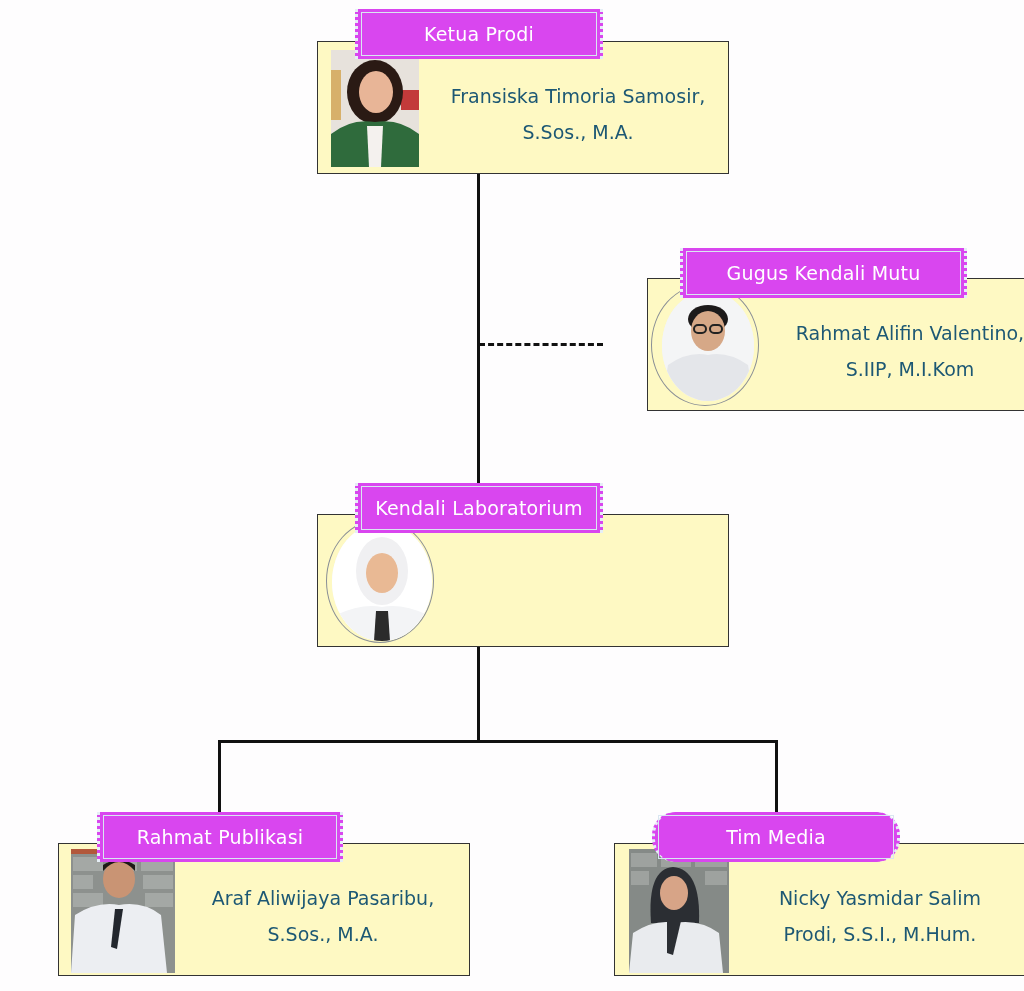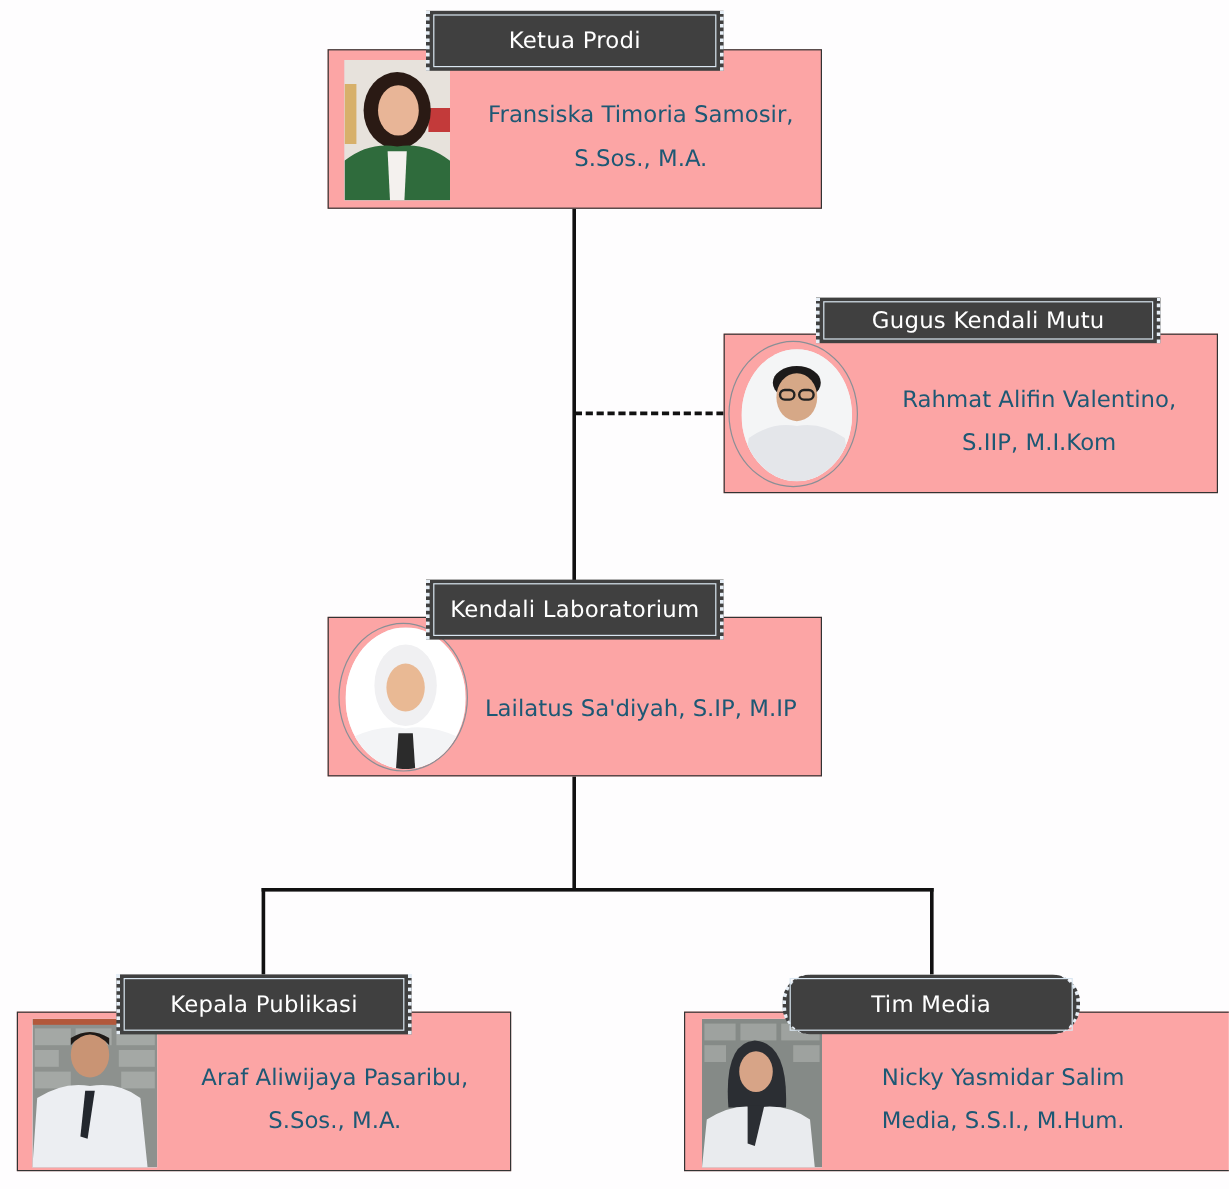--- a/index.html
+++ b/index.html
@@ -4,24 +4,24 @@
 <style>
   html, body { margin: 0; padding: 0; }
   body {
     width: 1024px; height: 991px; position: relative; overflow: hidden;
     background: #fefdfe;
     font-family: "DejaVu Sans", sans-serif;
   }
   .line { position: absolute; background: #111; }
   .dash { position: absolute; height: 0; border-top: 3px dashed #111; }
   .card {
-    position: absolute; background: #fca5a5; border: 1.5px solid #333; box-sizing: border-box;
+    position: absolute; background: #fef9c3; border: 1.5px solid #333; box-sizing: border-box; margin-left: 44px;
   }
   .label {
-    position: absolute; background: #404040; box-sizing: border-box; z-index: 3;
+    position: absolute; background: #d946ef; box-sizing: border-box; z-index: 3;
     border-left: 3px dotted #e6eef6; border-right: 3px dotted #e6eef6;
     padding: 3px;
   }
   .label-inner {
     width: 100%; height: 100%; box-sizing: border-box;
     border: 1px solid #d9e6f1; display: flex; align-items: center; justify-content: center;
     color: #fff; font-size: 19px; letter-spacing: 0.2px;
   }
   .photo { position: absolute; overflow: hidden; z-index: 2; }
   .photo.square { background: #dfe3e8; }
@@ -54,21 +54,21 @@
       <ellipse cx="44" cy="42" rx="28" ry="32" fill="#2a1a14"></ellipse>
       <ellipse cx="45" cy="42" rx="17" ry="21" fill="#e8b597"></ellipse>
       <path d="M0 117 L0 84 Q20 68 44 72 Q68 68 88 84 L88 117 Z" fill="#2f6b3c"></path>
       <path d="M36 76 L52 76 L50 117 L38 117 Z" fill="#f4f1ee"></path>
     </svg>
   </div>
   <div class="name" style="left:110px; top:36px; width:300px;">Fransiska Timoria Samosir,</div>
   <div class="name" style="left:110px; top:72px; width:300px;">S.Sos., M.A.</div>
 </div>
 
-<div class="label" style="left:680px; top:248px; width:287px; height:38px;">
+<div class="label" style="left:680px; top:248px; width:287px; height:50px;">
   <div class="label-inner">Gugus Kendali Mutu</div>
 </div>
 <div class="card" style="left:603px; top:278px; width:412px; height:133px;">
   <div class="ring" style="left:3px; top:5px; width:108px; height:122px;"></div>
   <div class="photo round" style="left:14px; top:12px; width:92px; height:110px;">
     <svg width="92" height="110" viewBox="0 0 92 110">
       <rect width="92" height="110" fill="#f4f5f6"></rect>
       <ellipse cx="46" cy="28" rx="20" ry="14" fill="#1c1a1a"></ellipse>
       <ellipse cx="46" cy="40" rx="17" ry="20" fill="#d6a887"></ellipse>
       <rect x="32" y="34" width="12" height="8" rx="4" fill="none" stroke="#222" stroke-width="2"></rect>
@@ -87,25 +87,24 @@
   <div class="ring" style="left:8px; top:4px; width:108px; height:124px;"></div>
   <div class="photo round" style="left:14px; top:8px; width:100px; height:118px;">
     <svg width="100" height="118" viewBox="0 0 100 118">
       <rect width="100" height="118" fill="#ffffff"></rect>
       <ellipse cx="50" cy="48" rx="26" ry="34" fill="#f0f0f2"></ellipse>
       <ellipse cx="50" cy="50" rx="16" ry="20" fill="#e9b994"></ellipse>
       <path d="M0 118 L4 92 Q30 80 50 84 Q70 80 96 92 L100 118 Z" fill="#f3f4f6"></path>
       <path d="M44 88 L56 88 L58 118 L42 118 Z" fill="#2b2b2b"></path>
     </svg>
   </div>
-  <div class="name" style="left:110px; top:58px; width:300px;">Lailatus Sa'diyah, S.IP, M.IP</div>
 </div>
 
 <div class="label" style="left:97px; top:812px; width:246px; height:50px;">
-  <div class="label-inner">Kepala Publikasi</div>
+  <div class="label-inner">Rahmat Publikasi</div>
 </div>
 <div class="card" style="left:14px; top:843px; width:412px; height:133px;">
   <div class="photo square" style="left:12px; top:5px; width:104px; height:124px;">
     <svg width="104" height="124" viewBox="0 0 104 124">
       <rect width="104" height="124" fill="#8d918e"></rect>
       <g fill="#a4a8a5">
         <rect x="2" y="8" width="30" height="14"></rect>
           <rect x="36" y="8" width="30" height="14"></rect>
           <rect x="70" y="8" width="32" height="14"></rect>
         <rect x="2" y="26" width="20" height="14"></rect>
@@ -138,14 +137,14 @@
         <rect x="2" y="22" width="18" height="14"></rect>
           <rect x="76" y="22" width="22" height="14"></rect>
       </g>
       <path d="M22 74 Q18 20 44 18 Q72 20 70 74 Z" fill="#2b2e33"></path>
       <ellipse cx="45" cy="44" rx="14" ry="17" fill="#d7a487"></ellipse>
       <path d="M0 124 L4 84 Q26 70 46 74 Q70 70 90 84 L94 124 Z" fill="#e9ebee"></path>
       <path d="M38 72 L52 72 L44 106 L38 104 Z" fill="#2b2e33"></path>
     </svg>
   </div>
   <div class="name" style="left:120px; top:36px; width:290px;">Nicky Yasmidar Salim</div>
-  <div class="name" style="left:120px; top:72px; width:290px;">Media, S.S.I., M.Hum.</div>
+  <div class="name" style="left:120px; top:72px; width:290px;">Prodi, S.S.I., M.Hum.</div>
 </div>
 
 </body></html>

